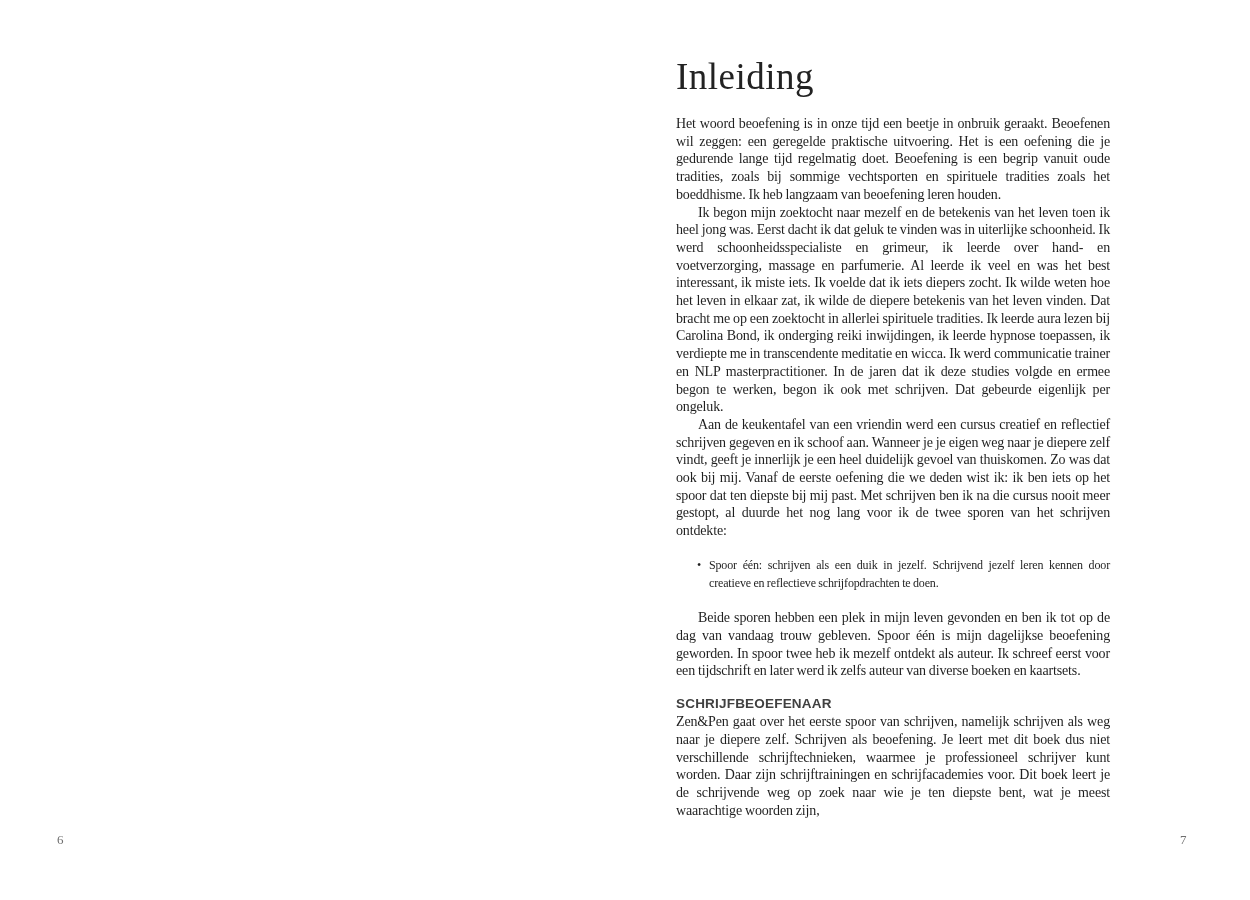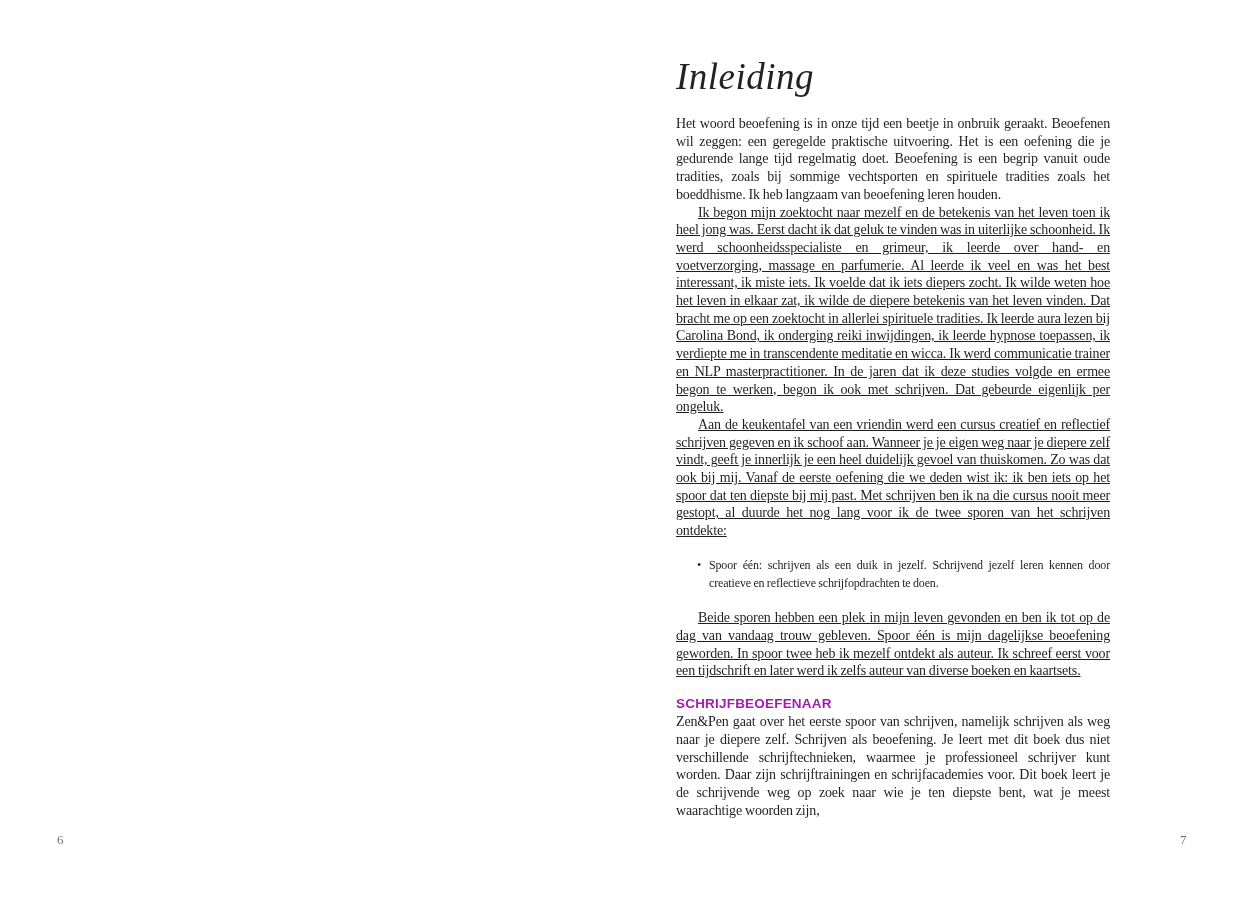--- a/index.html
+++ b/index.html
@@ -32,31 +32,30 @@
     width: 434px;
   }
   .chapter-title {
     font-family: "Liberation Serif", serif;
     font-weight: 400;
     font-size: 37px;
     line-height: 42px;
     letter-spacing: 0.5px;
     margin: 0 0 17px 0;
     color: #222222;
-    font-style: italic;
   }
   .para {
     margin: 0;
     font-size: 14px;
     line-height: 17.7px;
     text-align: justify;
     letter-spacing: -0.15px;
     word-spacing: -0.4px;
   }
-  .para.indent { text-indent: 22px; text-decoration: underline; }
+  .para.indent { text-indent: 22px; }
 
   .track-list {
     list-style: none;
     margin: 17px 0 17px 0;
     padding: 0 0 0 33px;
   }
   .track-list li {
     position: relative;
     font-size: 12px;
     line-height: 17.7px;
@@ -70,21 +69,21 @@
     left: -12px;
     top: 0;
   }
   .section-heading {
     font-family: "Liberation Sans", sans-serif;
     font-weight: 700;
     font-size: 13.5px;
     line-height: 18px;
     letter-spacing: 0.2px;
     margin: 15px 0 0 0;
-    color: #a21caf;
+    color: #404040;
   }
   .page-number {
     position: absolute;
     top: 832px;
     font-size: 13px;
     color: #6e6e6e;
     font-family: "Liberation Serif", serif;
   }
   .page-number-left  { left: 57px; }
   .page-number-right { left: 555px; }

